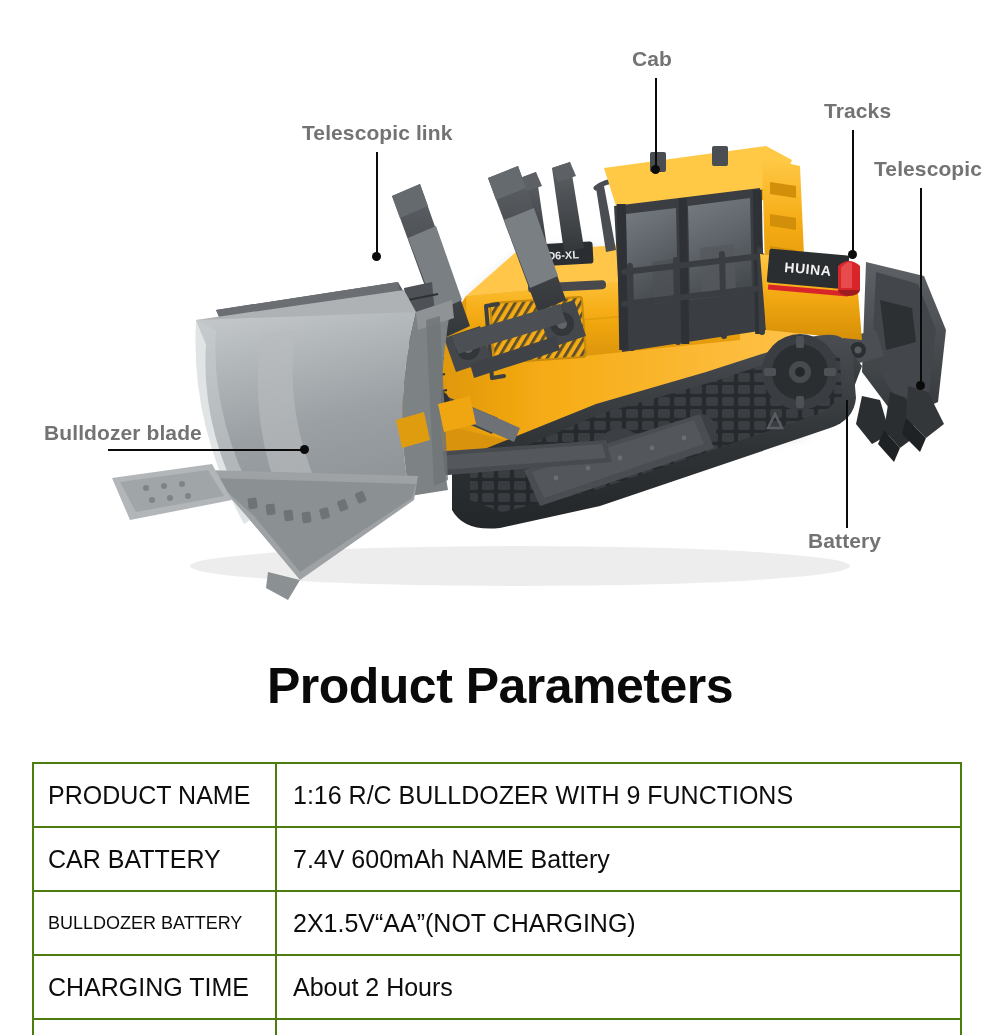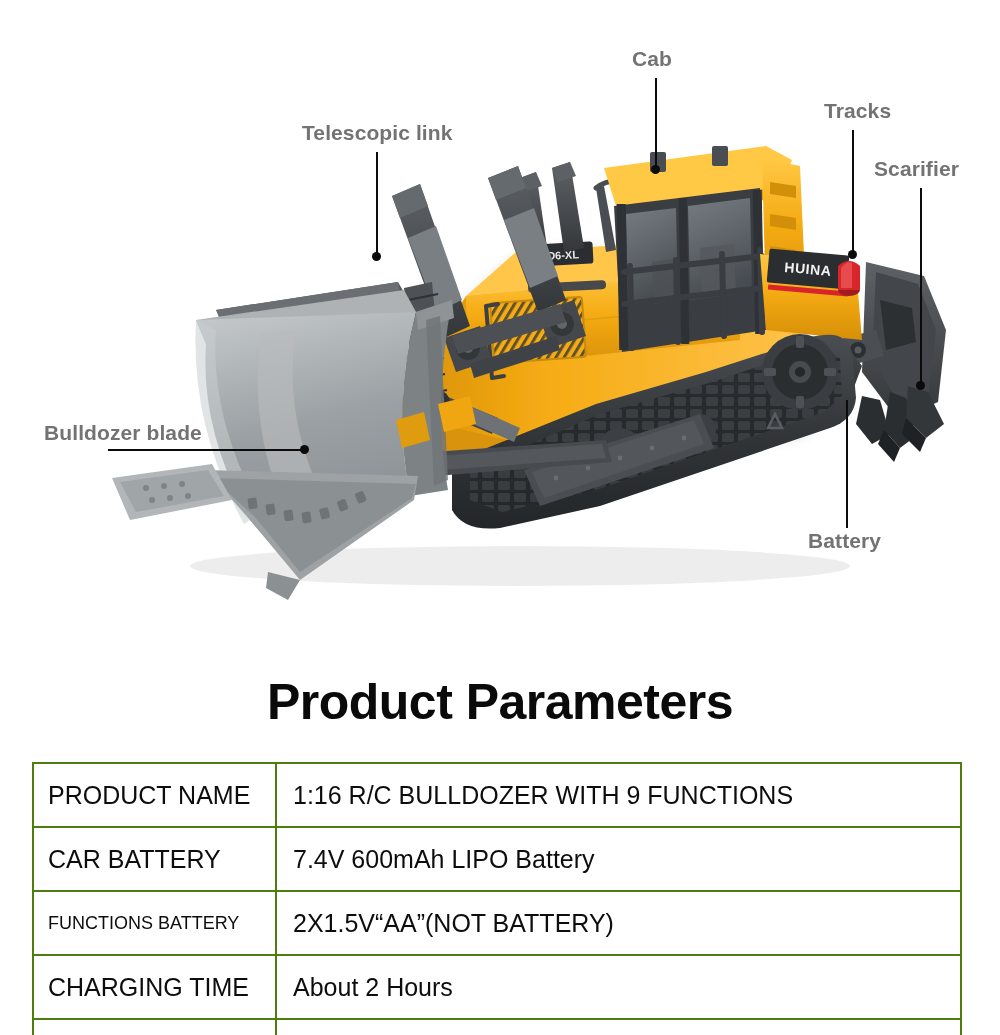--- a/index.html
+++ b/index.html
@@ -51,21 +51,21 @@
 
   
   #params-section {
     position: absolute;
     left: 0; top: 655px;
     width: 1000px; height: 380px;
     background: #ffffff;
   }
   #params-title {
     position: absolute;
-    left: 0; top: 22px;
+    left: 0; top: 6px;
     width: 1000px;
     text-align: center;
     font-size: 50px;
     font-weight: bold;
     font-stretch: condensed;
     letter-spacing: -0.5px;
     color: #0a0a0a;
     line-height: 1;
   }
 
@@ -421,21 +421,21 @@
   <div class="leader-dot" style="left:372px; top:252px;"></div>
 
   <div class="callout" style="left:632px; top:48px;">Cab</div>
   <div class="leader leader-v" style="left:655px; top:78px; height:92px;"></div>
   <div class="leader-dot" style="left:651px; top:165px;"></div>
 
   <div class="callout" style="left:824px; top:100px;">Tracks</div>
   <div class="leader leader-v" style="left:852px; top:130px; height:125px;"></div>
   <div class="leader-dot" style="left:848px; top:250px;"></div>
 
-  <div class="callout" style="left:874px; top:158px;">Scarifier</div>
+  <div class="callout" style="left:874px; top:158px;">Telescopic</div>
   <div class="leader leader-v" style="left:920px; top:188px; height:198px;"></div>
   <div class="leader-dot" style="left:916px; top:381px;"></div>
 
   <div class="callout" style="left:44px; top:422px;text-align:center;">Bulldozer blade</div>
   <div class="leader leader-h" style="left:108px; top:449px; width:198px;"></div>
   <div class="leader-dot" style="left:300px; top:445px;"></div>
 
   <div class="callout" style="left:808px; top:530px;">Battery</div>
   <div class="leader leader-v" style="left:846px; top:400px; height:128px;"></div>
 </div>
@@ -449,25 +449,25 @@
         <col class="c-key">
         <col class="c-val">
       </colgroup>
     <tbody>
       <tr>
         <td class="key">PRODUCT NAME</td>
         <td class="val">1:16 R/C BULLDOZER WITH 9 FUNCTIONS</td>
       </tr>
       <tr>
         <td class="key">CAR BATTERY</td>
-        <td class="val">7.4V 600mAh LIPO Battery</td>
+        <td class="val">7.4V 600mAh NAME Battery</td>
       </tr>
       <tr>
-        <td class="key small">FUNCTIONS BATTERY</td>
-        <td class="val">2X1.5V“AA”(NOT BATTERY)</td>
+        <td class="key small">BULLDOZER BATTERY</td>
+        <td class="val">2X1.5V“AA”(NOT CHARGING)</td>
       </tr>
       <tr>
         <td class="key">CHARGING TIME</td>
         <td class="val">About 2 Hours</td>
       </tr>
       <tr>
         <td class="key"></td>
         <td class="val"></td>
       </tr>
     </tbody>

